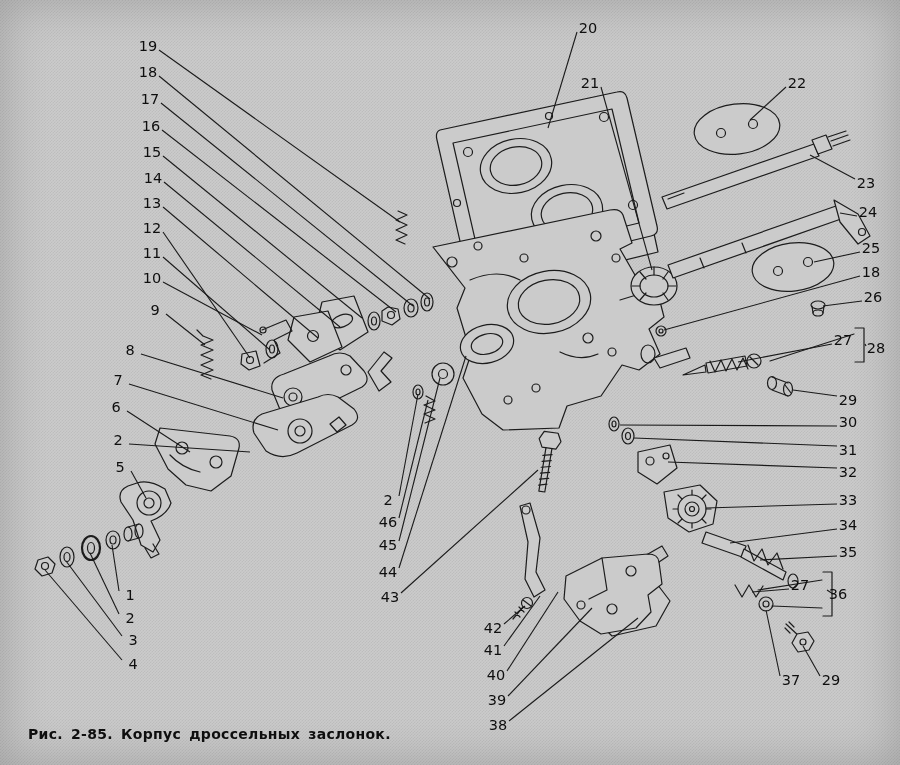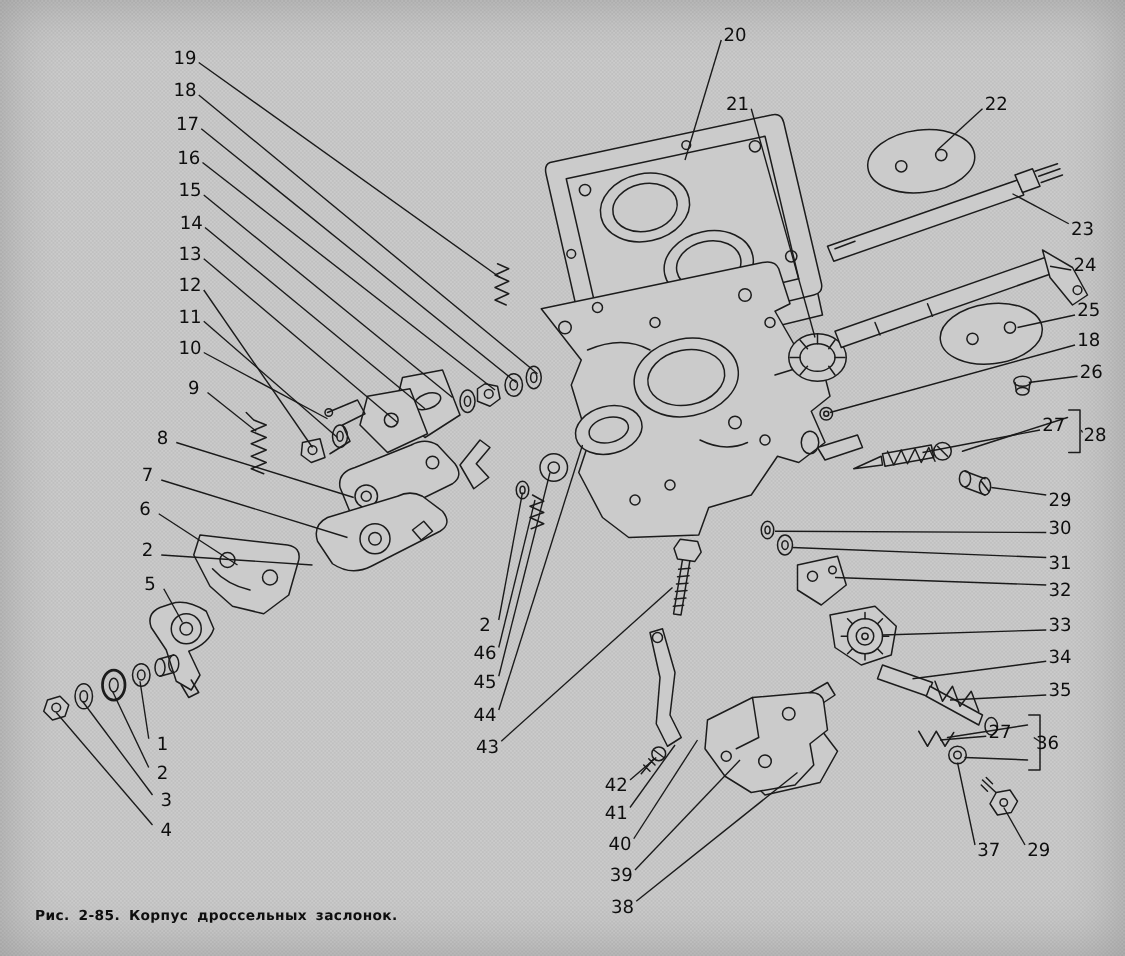--- a/index.html
+++ b/index.html
@@ -17,21 +17,21 @@
     font-family:"DejaVu Sans","Liberation Sans",sans-serif;
   }
   svg.diagram{position:absolute;left:0;top:0;}
   #leader-lines line{stroke:#1a1a1a;stroke-width:1.1;}
   #callouts text{
     font-family:"DejaVu Sans","Liberation Sans",sans-serif;
     font-size:14.5px;fill:#0e0e0e;text-anchor:middle;
   }
   .caption{
     position:absolute;left:28px;top:726px;
-    font-size:11px;font-weight:bold;color:#0e0e0e;
+    font-size:14px;font-weight:bold;color:#0e0e0e;
     letter-spacing:0.3px;word-spacing:3px;
   }
 </style>
 </head>
 <body>
 
 <div class="page">
 
   <svg class="diagram" id="diagram" width="900" height="765" viewBox="0 0 900 765">
 

